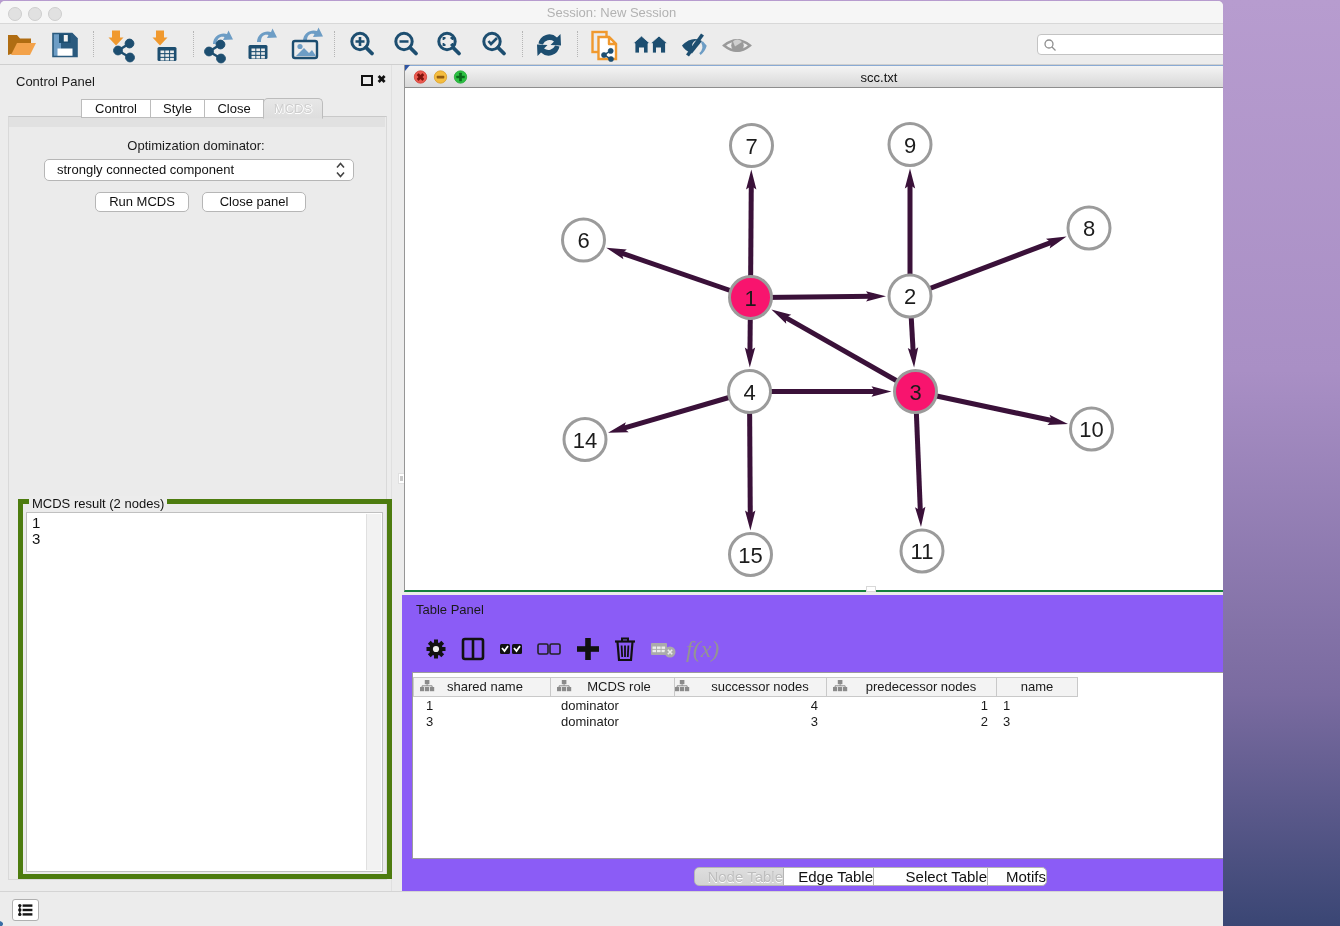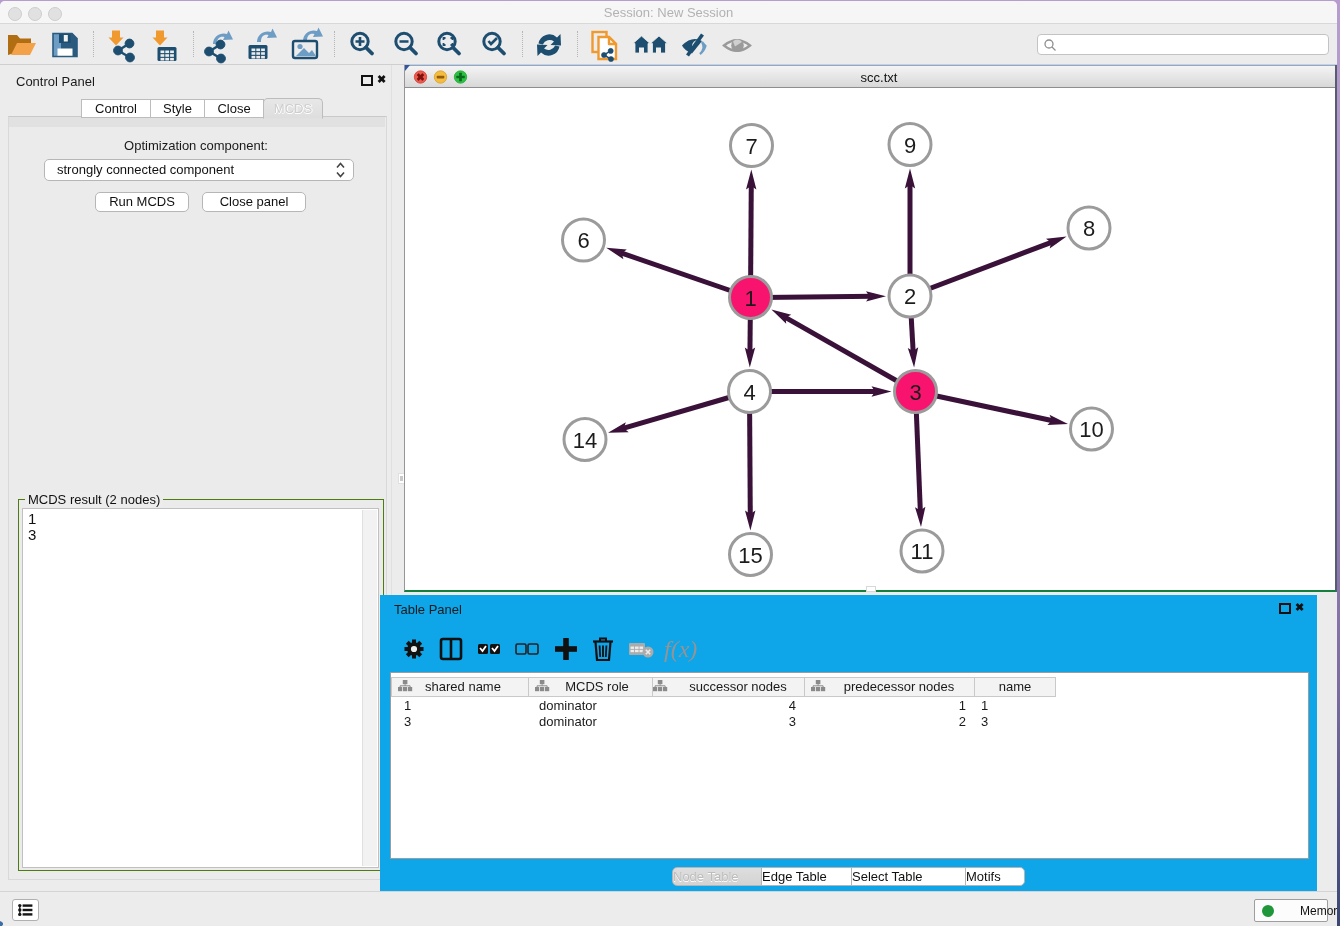--- a/index.html
+++ b/index.html
@@ -1,49 +1,49 @@
 <!DOCTYPE html>
 <html><head><meta charset="utf-8"><style>
 html,body{margin:0;padding:0;}
 body{width:1340px;height:926px;background:linear-gradient(#b79ccf 0%,#a98fc5 40%,#7a6ba0 75%,#3a4674 100%);font-family:"Liberation Sans",sans-serif;position:relative;overflow:hidden;}
-#win{position:absolute;left:0;top:1px;width:1337px;height:925px;background:#ececec;border-radius:5px 5px 0 0;overflow:hidden;}
+#win{position:absolute;left:0;top:1px;width:1223px;height:925px;background:#ececec;border-radius:5px 5px 0 0;overflow:hidden;}
 .abs{position:absolute;}
 #titlebar{left:0;top:0;width:100%;height:22px;background:#f6f6f6;border-bottom:1px solid #d8d8d8;}
 .tl{width:12px;height:12px;border-radius:50%;background:#e1e1e1;border:1px solid #cecece;top:6px;}
 #apptitle{width:100%;text-align:center;top:4px;font-size:13px;color:#b2b2b2;}
 #toolbar{left:0;top:23px;width:100%;height:40px;background:#ececec;border-bottom:1px solid #cfcfcf;}
 .sep{top:7px;height:26px;width:0;border-left:1px dotted #b5b5b5;}
 #searchbox{left:1037px;top:10px;width:290px;height:19px;background:#fff;border:1px solid #c3c3c3;border-radius:4px;}
 
 #cp{left:0;top:64px;width:391px;height:826px;background:#ececec;border-right:1px solid #e0e0e0;}
 #cptitle{left:16px;top:9px;font-size:13px;color:#1a1a1a;}
 .wicon{font-size:11px;color:#111;}
 .tabs{top:34px;height:19px;font-size:13px;}
 .tab{position:absolute;top:0;height:17px;background:#fff;border:1px solid #bcbcbc;text-align:center;line-height:17px;color:#111;}
 .tabsel{background:linear-gradient(#e7e7e7,#dedede);color:#cdcdcd;text-shadow:0 1px 0 #fff,1px 0 0 #fff;border-radius:5px 5px 0 0;top:-1px;border-bottom-color:#e0e0e0;}
 #cpbody{left:8px;top:51px;width:377px;height:762px;background:#ebebeb;border:1px solid #d9d9d9;border-top:1px solid #c9c9c9;}
 #cpband{left:9px;top:52px;width:376px;height:10px;background:#e1e1e1;}
 #optlabel{left:0;top:73px;width:392px;text-align:center;font-size:13px;color:#1a1a1a;}
 #combo{left:44px;top:94px;width:308px;height:20px;background:#fff;border:1px solid #b6b6b6;border-radius:5px;font-size:13px;color:#111;line-height:20px;}
 .btn{position:absolute;background:#fff;border:1px solid #b6b6b6;border-radius:5px;font-size:13px;color:#111;text-align:center;height:18px;line-height:18px;}
-#fieldset{left:18px;top:434px;width:364px;height:370px;border:1px solid #4d7c0f;text-decoration:underline;}
+#fieldset{left:18px;top:434px;width:364px;height:370px;border:5px solid #4d7c0f;text-decoration:underline;}
 #legend{left:6px;top:-8px;background:#ececec;padding:0 3px;font-size:13px;color:#111;}
 #resultbox{left:3px;top:8px;width:355px;height:358px;background:#fff;border:1px solid #c0c0c0;font-size:15px;color:#111;}
 #resultscroll{right:1px;top:1px;width:14px;height:356px;background:#f2f2f2;border-left:1px solid #e0e0e0;}
 
 #iframe-border{left:404px;top:64px;width:930px;height:525px;border-left:1px solid #969696;border-right:2px solid #575c6e;border-bottom:2px solid #15803d;background:#fff;}
 #ititle{left:0;top:0;width:100%;height:21px;background:linear-gradient(#f4f4f4,#d8d8d8);border-bottom:1px solid #8e8e8e;border-top:1px solid #89aad4;}
 #ititletext{width:100%;text-align:center;top:4px;font-size:13px;color:#111;}
 #canvas{left:0;top:23px;width:930px;height:502px;background:#fff;}
 
-#tp{left:380px;top:594px;width:937px;height:296px;background:#0ea5e9;}
+#tp{left:402px;top:594px;width:937px;height:296px;background:#8b5cf6;}
 #tptitle{left:14px;top:7px;font-size:13px;color:#1a1a1a;}
 #tablewrap{left:10px;top:77px;width:917px;height:185px;background:#fff;border:1px solid #9c9c9c;}
 #btabs{left:0;top:272px;width:100%;height:20px;}
-.btab{position:absolute;top:0;height:17px;background:#fff;border:1px solid #b5b5b5;font-size:13px;color:#111;text-align:left;line-height:17px;}
+.btab{position:absolute;top:0;height:17px;background:#fff;border:1px solid #b5b5b5;font-size:15px;color:#111;text-align:right;line-height:17px;}
 #statusbar{left:0;top:890px;width:100%;height:36px;background:#ececec;border-top:1px solid #d4d4d4;}
 #memb{left:1254px;top:7px;width:72px;height:21px;background:#fcfcfc;border:1px solid #9e9e9e;border-radius:2px;font-size:12px;color:#111;}
 #listb{left:12px;top:7px;width:25px;height:20px;background:#fff;border:1px solid #b0b0b0;border-radius:3px;}
 svg{position:absolute;overflow:visible;}
 </style></head>
 <body>
 <div id="win">
   <div class="abs" id="titlebar">
     <div class="abs tl" style="left:8px;"></div>
     <div class="abs tl" style="left:27.5px;"></div>
@@ -216,21 +216,21 @@
     <div class="abs" style="left:361px;top:10px;width:8px;height:7px;border:2px solid #111;"></div>
     <div class="abs wicon" style="left:377px;top:8px;font-weight:bold;">✖</div>
     <div class="abs" id="cpbody"></div>
     <div class="abs" id="cpband"></div>
     <div class="abs tabs" style="left:0;top:34px;width:392px;">
       <div class="tab" style="left:81px;width:68px;">Control</div>
       <div class="tab" style="left:150px;width:53px;">Style</div>
       <div class="tab" style="left:204px;width:58px;">Close</div>
       <div class="tab tabsel" style="left:263px;width:58px;height:19px;line-height:19px;">MCDS</div>
     </div>
-    <div class="abs" id="optlabel">Optimization component:</div>
+    <div class="abs" id="optlabel">Optimization dominator:</div>
     <div class="abs" id="combo"><span style="padding-left:12px;">strongly connected component</span>
       <svg class="abs" style="right:8px;top:3px;" width="9" height="14" viewBox="0 0 9 14">
           <path d="M 1,4.5 L 4.5,0.5 L 8,4.5 M 1,9.5 L 4.5,13.5 L 8,9.5" fill="none" stroke="#444" stroke-width="1.6"></path>
         </svg>
     </div>
     <div class="btn" style="left:95px;top:127px;width:92px;">Run MCDS</div>
     <div class="btn" style="left:202px;top:127px;width:102px;">Close panel</div>
     <div class="abs" id="fieldset">
       <div class="abs" id="legend">MCDS result (2 nodes)</div>
       <div class="abs" id="resultbox">

